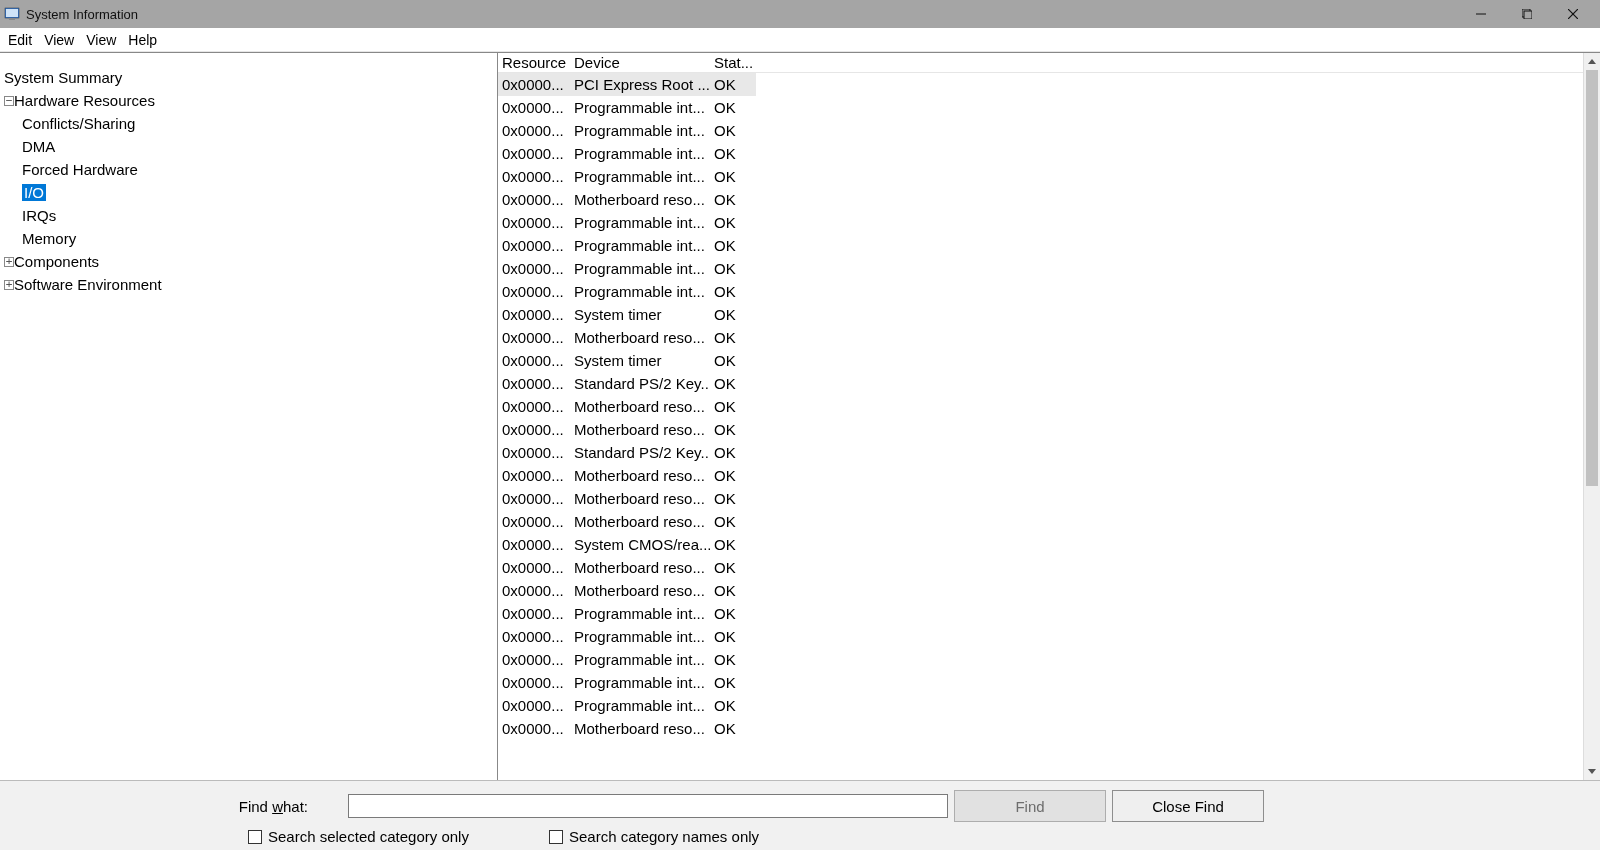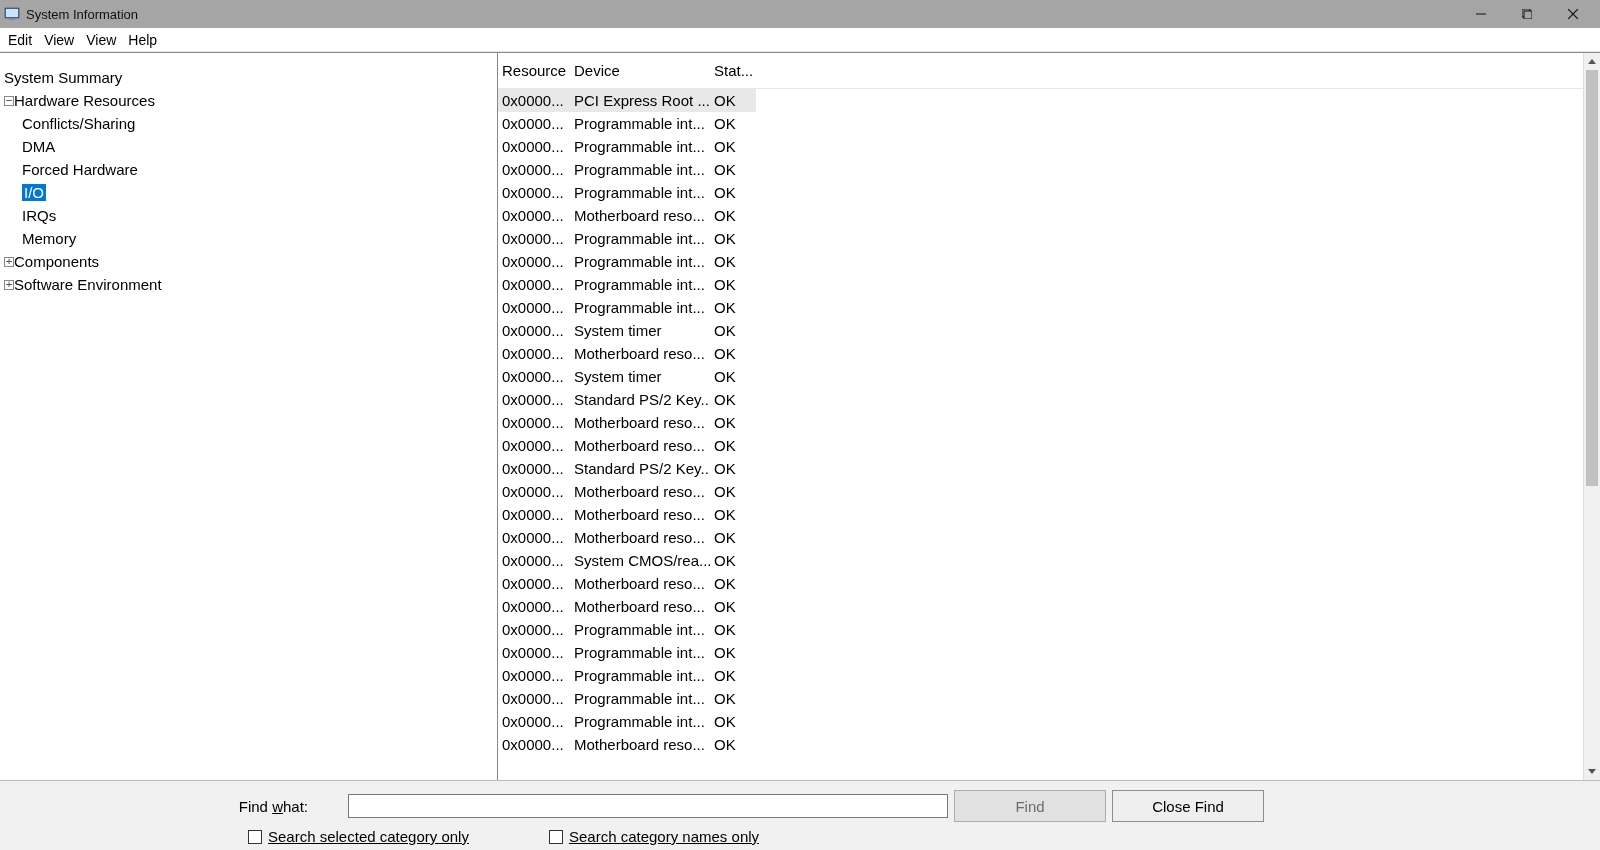--- a/index.html
+++ b/index.html
@@ -95,21 +95,21 @@
   
   .list-pane {
     flex: 1;
     display: flex;
     flex-direction: column;
     position: relative;
     min-width: 0;
   }
   .list-header {
     display: flex;
-    height: 36px;
+    height: 20px;
     border-bottom: 1px solid #e6e6e6;
     font-size: 15px;
     color:#000;
     background:#fff;
   }
   .list-header-cell, .list-cell {
     overflow: hidden;
     text-overflow: ellipsis;
     white-space: nowrap;
     padding: 0 4px;
@@ -195,21 +195,20 @@
   .find-btn.enabled { color:#000; background:#efefef; border-color:#8e8e8e;}
   .find-row2 {
     display: flex;
     align-items: center;
     padding-left: 240px;
   }
   .chk {
     display: flex;
     align-items: center;
     margin-right: 80px;
-    text-decoration: underline;
   }
   .chk-box {
     width: 14px; height: 14px;
     border: 1px solid #333;
     margin-right: 6px;
     background:#fff;
   }
   .underline-letter { text-decoration: underline; }
 </style>
 </head>

